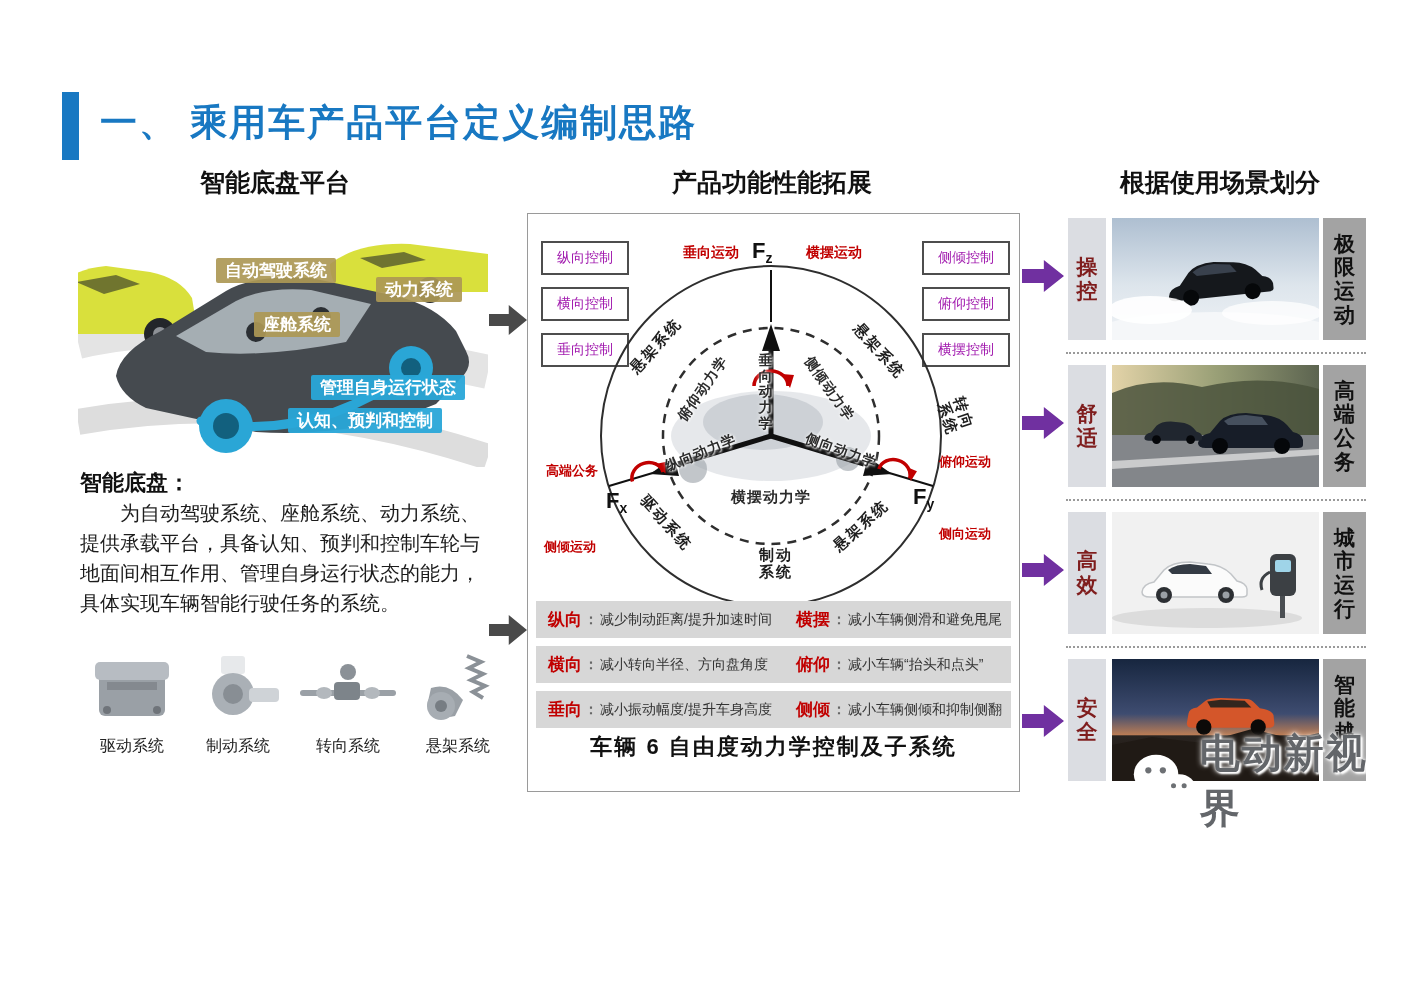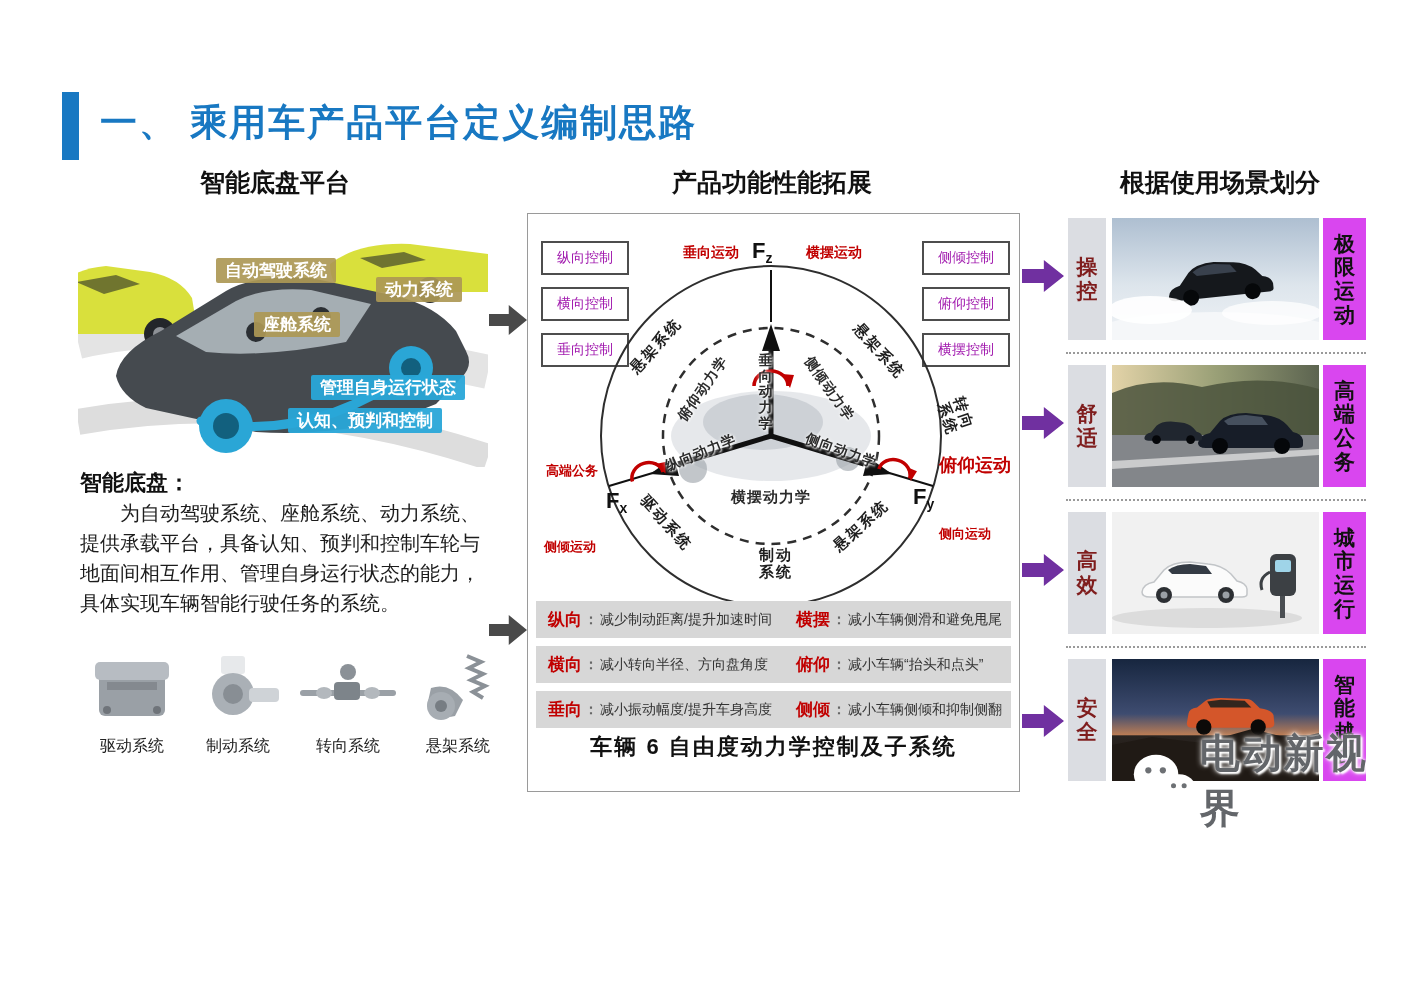--- a/index.html
+++ b/index.html
@@ -44,21 +44,21 @@
   .trow .cellR{display:flex;align-items:center;}
   .panel-caption{position:absolute;left:0;top:518px;width:491px;text-align:center;
     font-size:22px;font-weight:bold;color:#111;letter-spacing:2px;}
   
   .p-arrow{position:absolute;left:1022px;width:42px;height:32px;background:#7030a0;
     clip-path:polygon(0% 28%,52% 28%,52% 0%,100% 50%,52% 100%,52% 72%,0% 72%);}
   .scene-row{position:absolute;left:1022px;width:346px;height:122px;}
   .attr-box{position:absolute;left:46px;top:0;width:38px;height:122px;background:#dbdde2;
     display:flex;align-items:center;justify-content:center;}
   .attr-box .vchars{font-size:21px;font-weight:bold;color:#7f1d1d;}
-  .scen-box{position:absolute;left:301px;top:0;width:43px;height:122px;background:#d946ef;
+  .scen-box{position:absolute;left:301px;top:0;width:43px;height:122px;background:#a3a3a3;
     display:flex;align-items:center;justify-content:center;}
   .scen-box .vchars{font-size:21px;font-weight:bold;color:#111;}
   .photo{position:absolute;left:90px;top:0;width:207px;height:122px;overflow:hidden;}
   .dots{position:absolute;left:1066px;width:300px;border-top:2px dotted #9a9a9a;}
   
   .watermark{left:1128px;top:726px;display:flex;align-items:center;z-index:30;}
   .watermark .wm-text{font-size:40px;font-weight:bold;color:#63666a;letter-spacing:2px;
     text-shadow:0 0 3px #fff,0 0 6px #fff,2px 2px 2px #fff;}
 </style>
 </head>
@@ -226,21 +226,21 @@
       <span class="dyn-label" style="left:301px;top:125px;transform:translate(-50%,-50%) rotate(55deg);">侧倾动力学</span>
       <span class="dyn-label" style="left:173px;top:189px;transform:translate(-50%,-50%) rotate(-22deg);">纵向动力学</span>
       <span class="dyn-label" style="left:313px;top:187px;transform:translate(-50%,-50%) rotate(20deg);">侧向动力学</span>
       <span class="dyn-label" style="left:243px;top:233px;transform:translate(-50%,-50%);font-size:15px;">横摆动力学</span>
 
       
       <span class="axis-lbl" style="left:78px;top:224px;"><span>F</span><sub>x</sub></span>
       <span class="axis-lbl" style="left:385px;top:220px;"><span>F</span><sub>y</sub></span>
       <span class="red-motion" style="left:18px;top:198px;font-size:13px;">高端公务</span>
       <span class="red-motion" style="left:16px;top:274px;font-size:13px;">侧倾运动</span>
-      <span class="red-motion" style="left:411px;top:189px;font-size:18px;">俯仰运动</span>
+      <span class="red-motion" style="left:411px;top:189px;font-size:13px;">俯仰运动</span>
       <span class="red-motion" style="left:411px;top:261px;font-size:13px;">侧向运动</span>
     </div>
 
     <div class="trow" style="top:387px;">
       <span class="cellL">
           <span class="term">纵向</span>
           <span class="colon">：</span>
           <span class="desc">减少制动距离/提升加速时间</span>
         </span>
       <span class="cellR">

